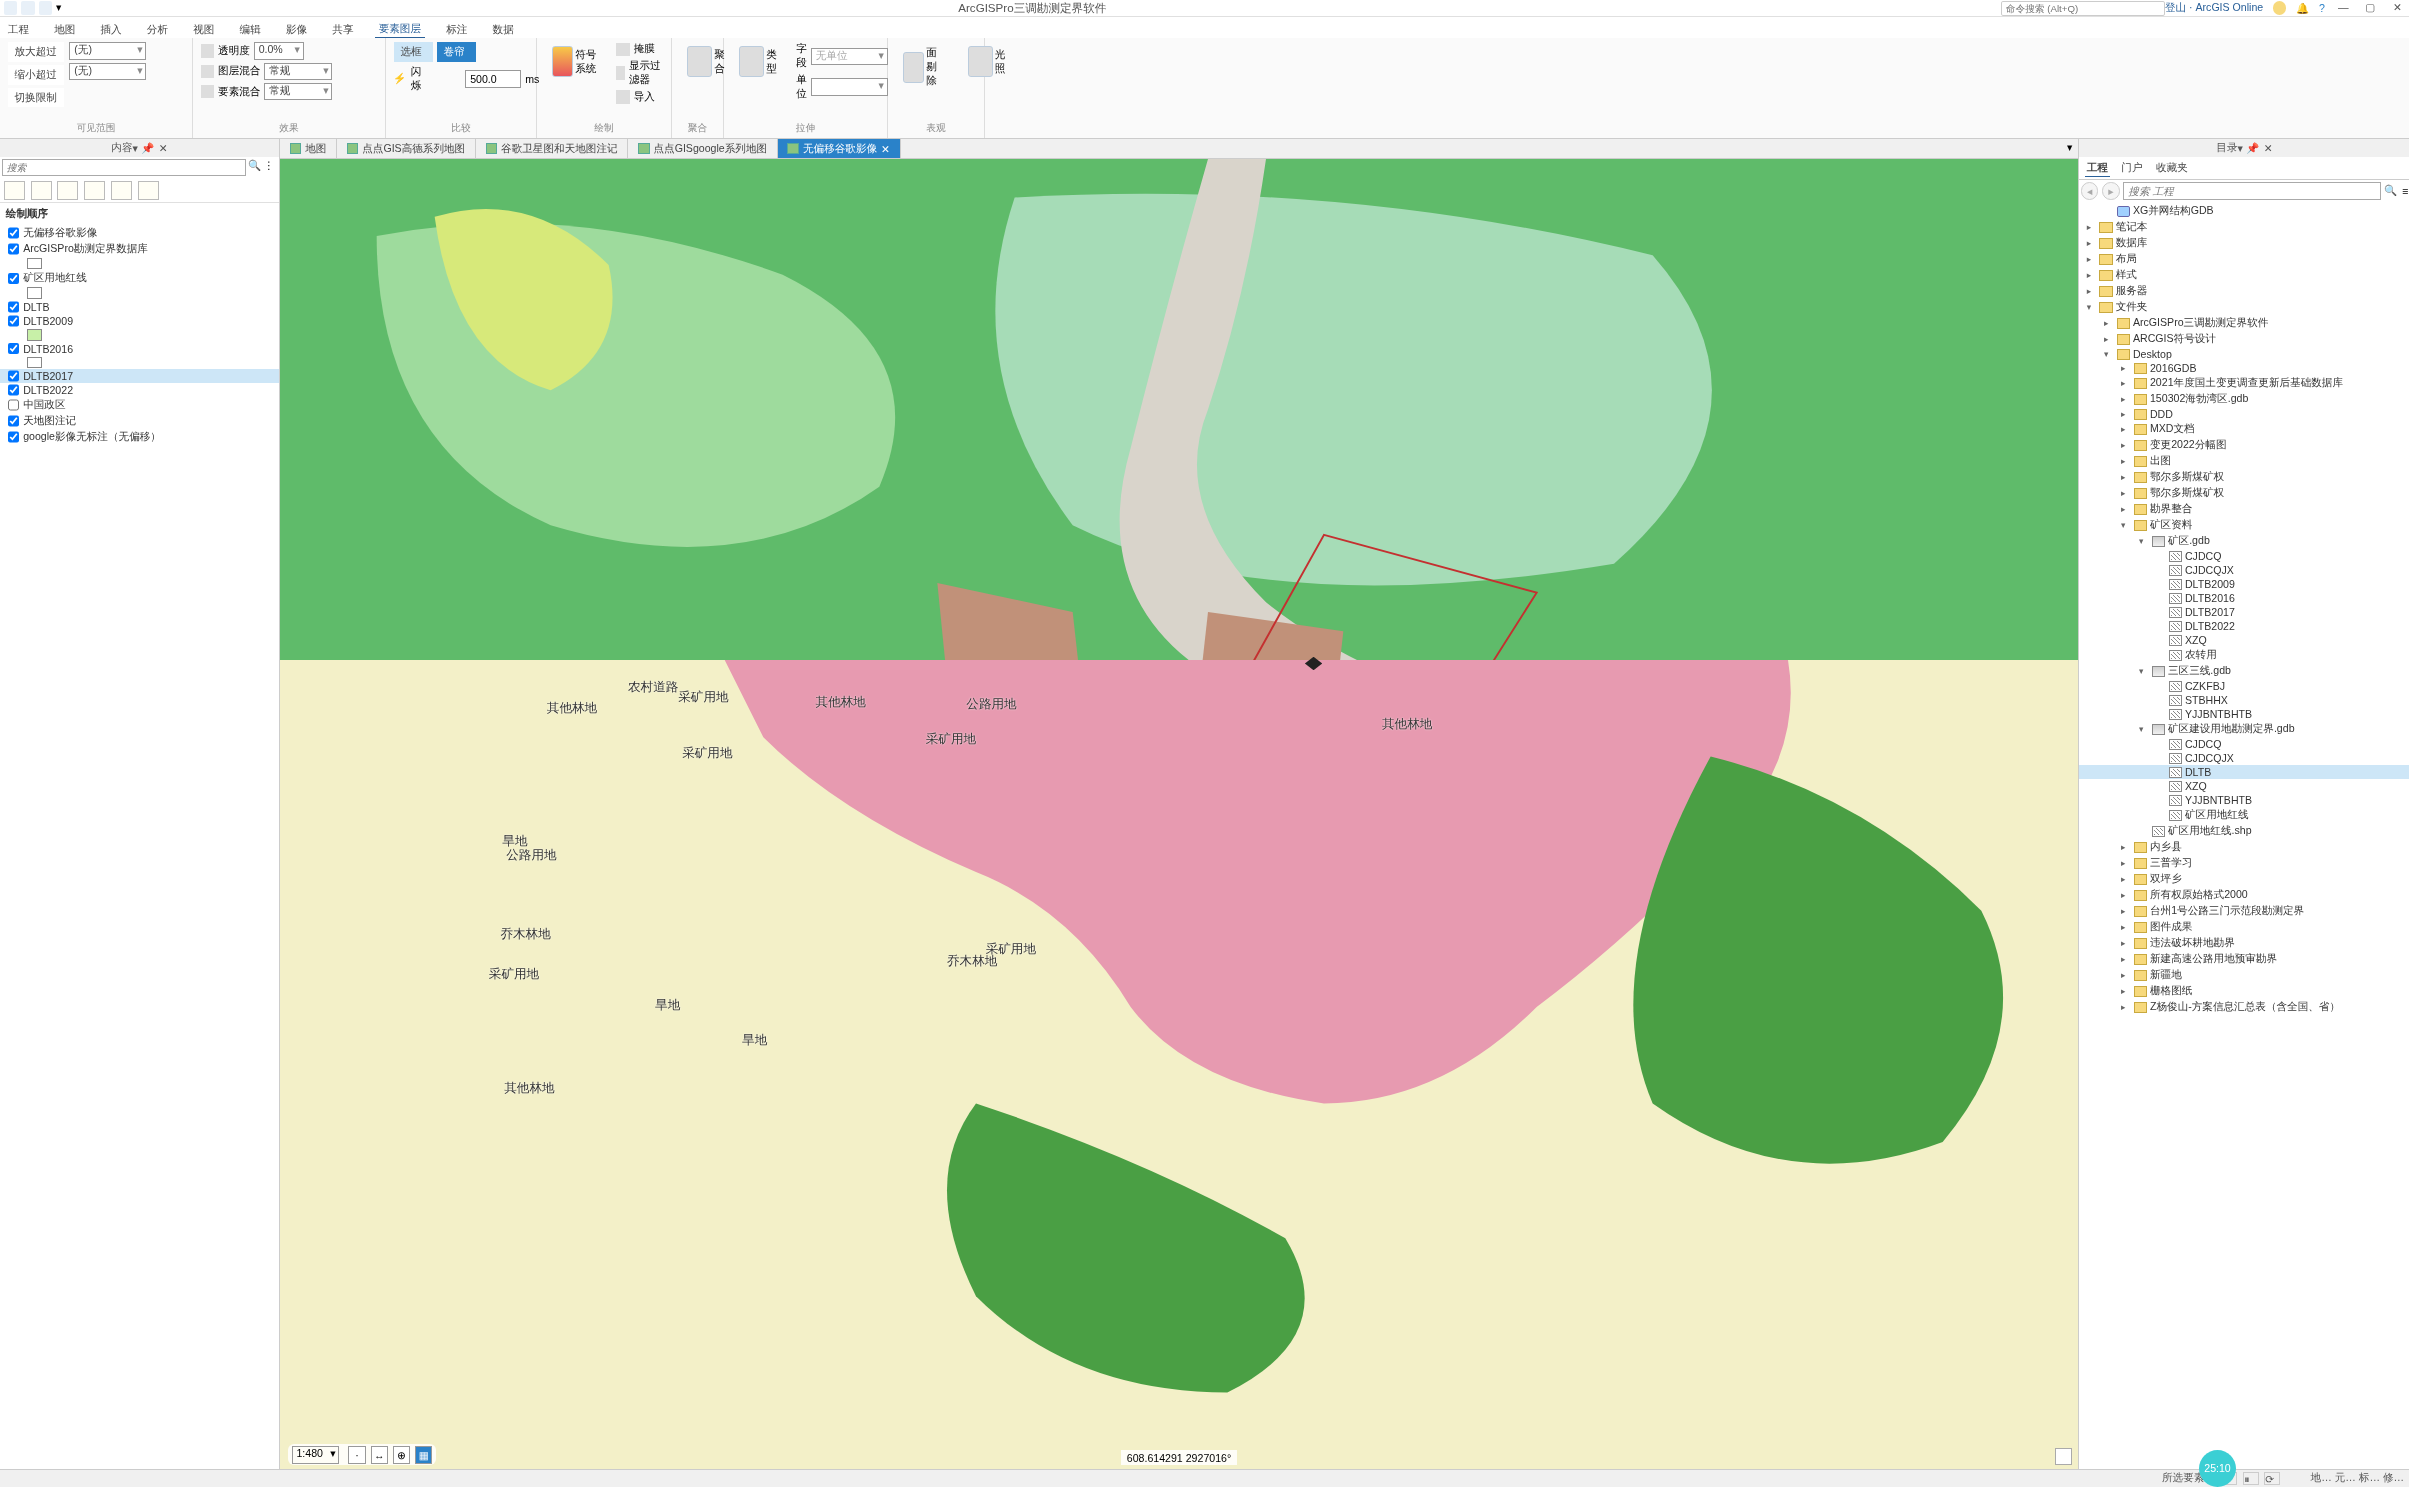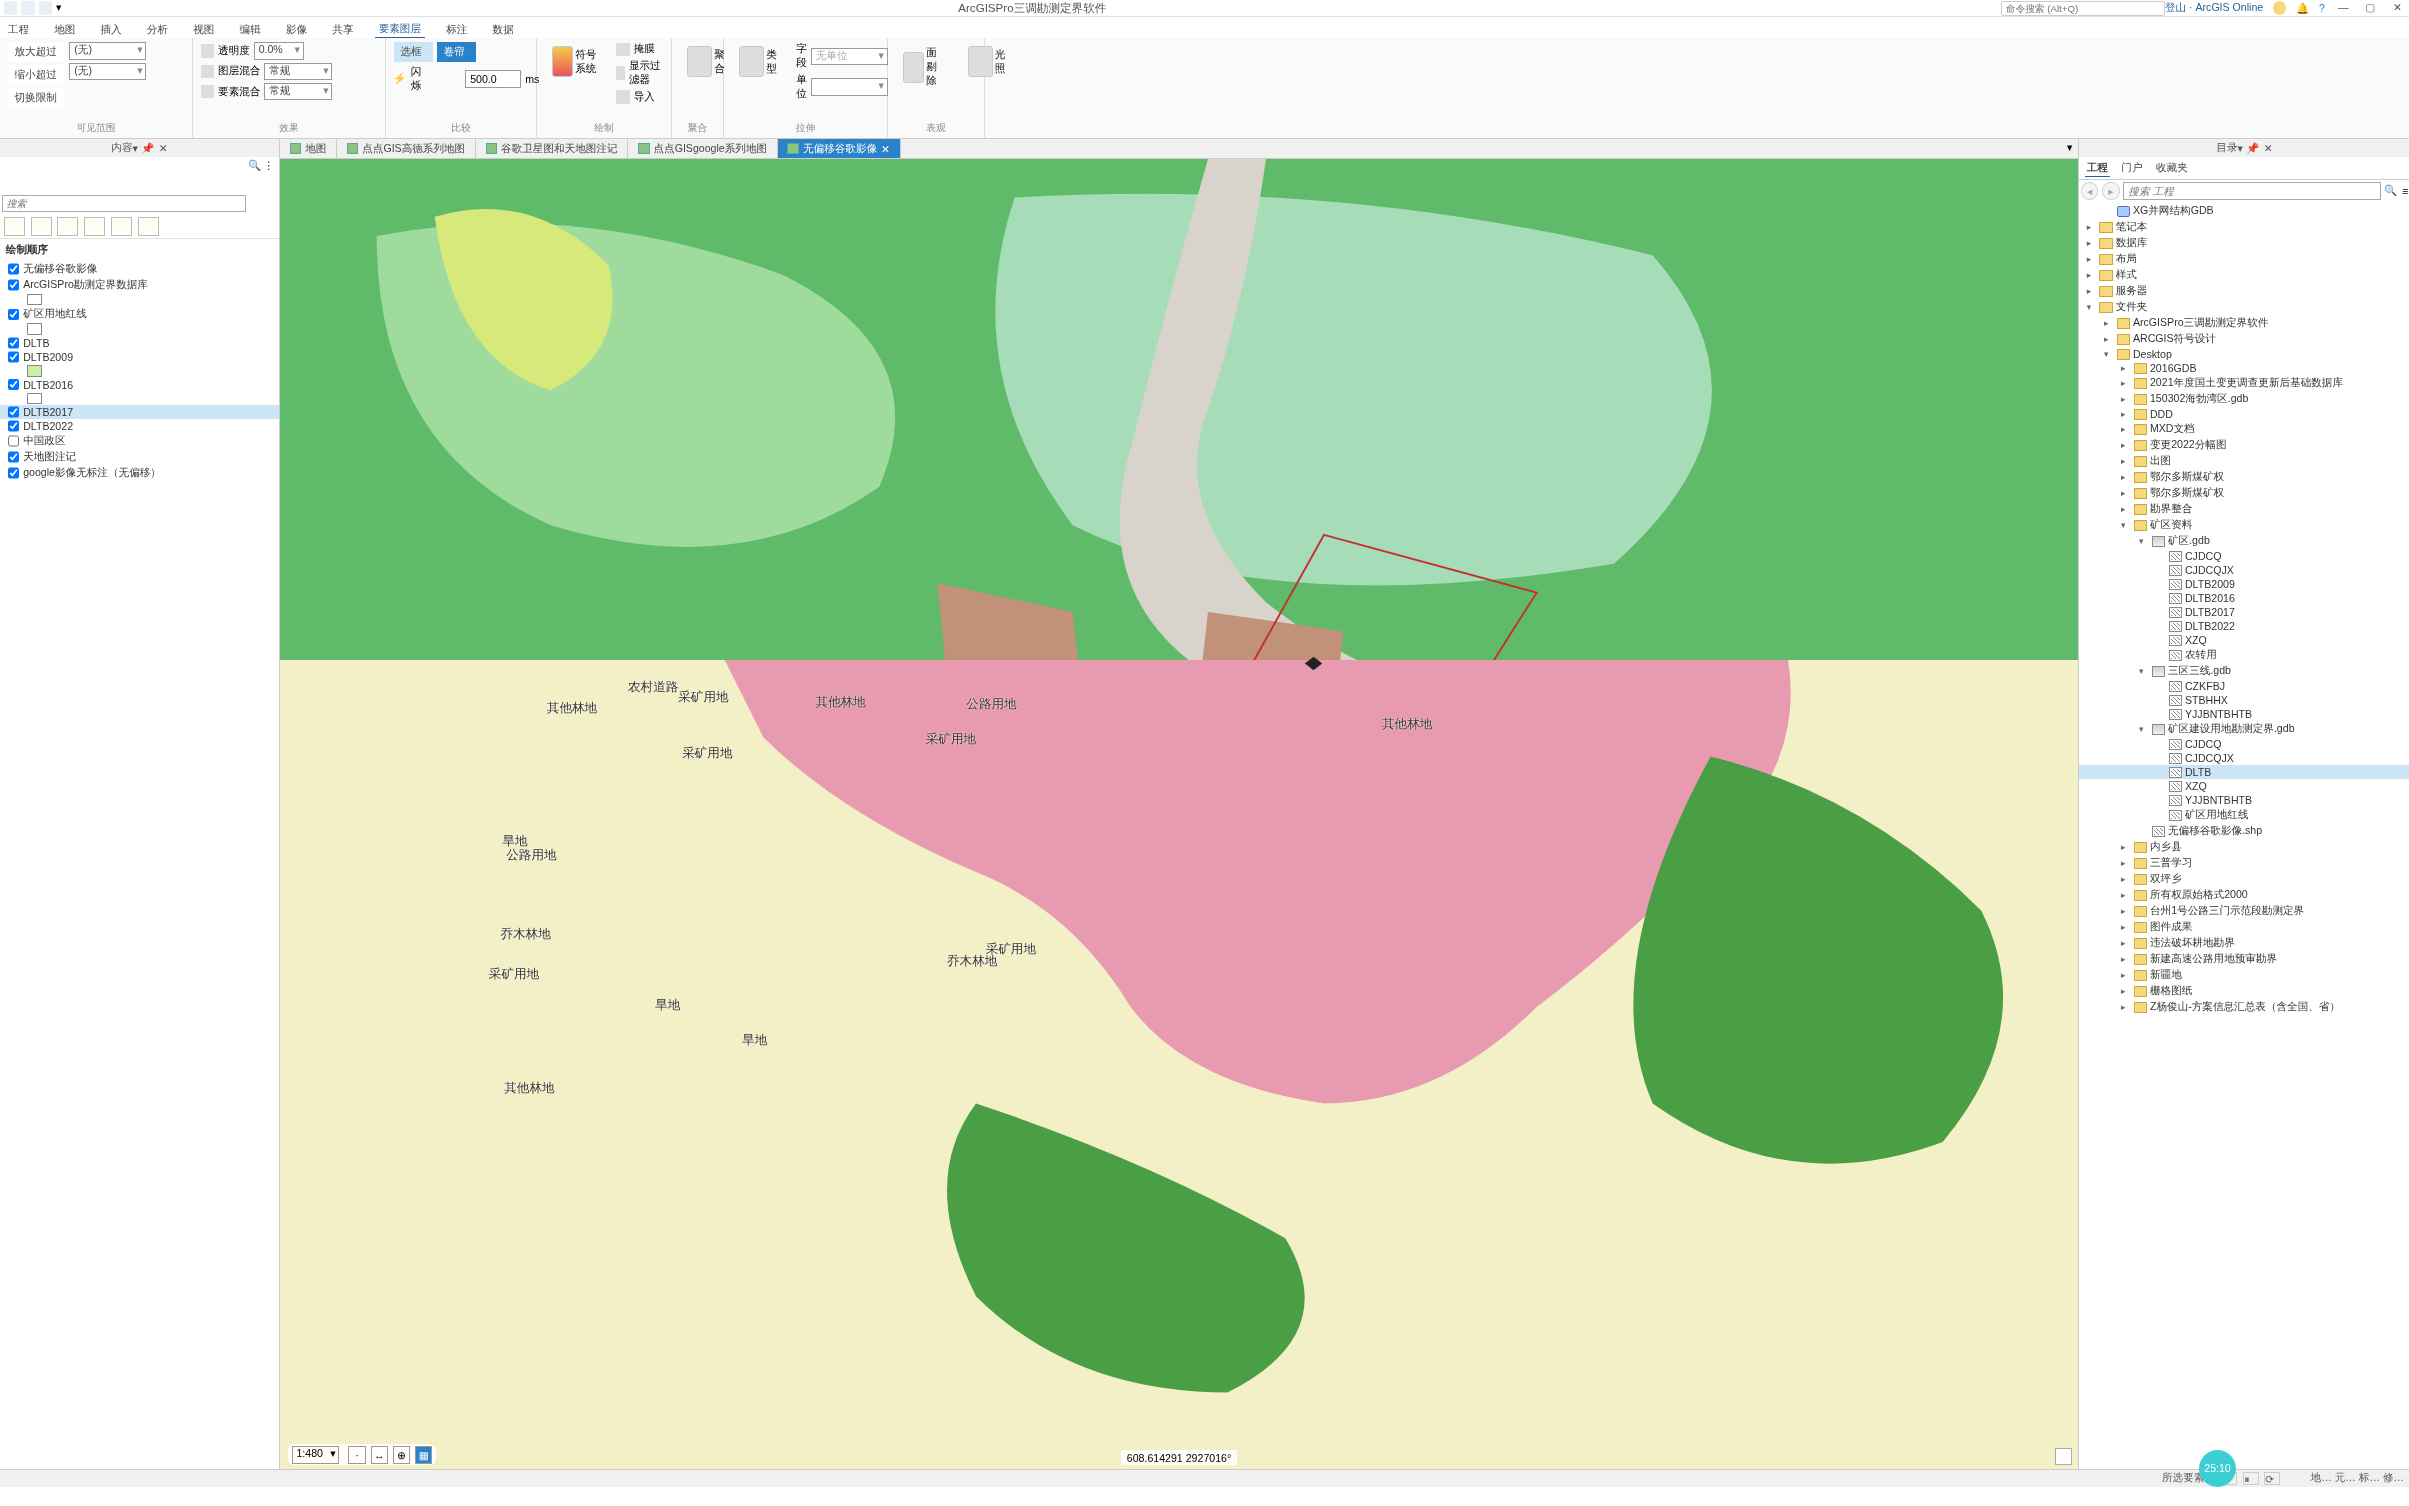--- a/index.html
+++ b/index.html
@@ -39,21 +39,21 @@
 .map-tab.active { background: #2a82c9; color: #fff; }
 .map-tab .tab-icon { width: 11.6px; height: 11.6px; background: #8bc47f; border: 1px solid #5a9; }
 .map-tab.active .close { color: #fff; }
 
 
 .main { display: flex; height: calc(100% - 17.4px - 21px - 101px - 19.3px - 17.4px); }
 .contents-pane { width: 280px; border-right: 1px solid #ccc; background: #fff; display: flex; flex-direction: column; }
 .pane-header { height: 17.4px; background: #f0f0f0; padding: 0 3.9px; display: flex; justify-content: center; align-items: center; font-size: 10.6px; color: #555; }
 .pane-header .icons { display: flex; gap: 3.9px; }
 .pane-search-row { padding: 1.9px; display: flex; }
-.pane-search { flex: 1; height: 17.4px; border: 1px solid #aaa; padding: 0 3.9px; font-size: 9.7px; color: #888; font-style: italic; margin-top: 36px; }
+.pane-search { flex: 1; height: 17.4px; border: 1px solid #aaa; padding: 0 3.9px; font-size: 9.7px; color: #888; font-style: italic; }
 .pane-toolbar { height: 25px; display: flex; gap: 5.8px; padding: 2.9px 3.9px; border-bottom: 1px solid #e0e0e0; }
 .pane-toolbar span { width: 21px; height: 19.3px; border: 1px solid #bbb; background: #fffef5; }
 .toc-title { font-weight: bold; padding: 3.9px 5.8px; color: #333; }
 .toc { overflow-y: auto; flex: 1; }
 .toc-item { display: flex; align-items: center; gap: 3.9px; padding: 1px 3.9px 1px 7.7px; color: #333; }
 .toc-item.selected { background: #cde6f7; }
 .toc-item input[type=checkbox] { width: 11.6px; height: 11.6px; }
 .toc-swatch { width: 15.4px; height: 11.6px; border: 1px solid #888; margin-left: 19.3px; }
 
 
@@ -650,21 +650,21 @@
           <span>YJJBNTBHTB</span>
         </div>
         <div class="tree-item ind4">
           <span class="exp"></span>
           <span class="ficon fc-icon"></span>
           <span>矿区用地红线</span>
         </div>
         <div class="tree-item ind3">
           <span class="exp"></span>
           <span class="ficon fc-icon"></span>
-          <span>无偏移谷歌影像.shp</span>
+          <span>矿区用地红线.shp</span>
         </div>
         <div class="tree-item ind2">
           <span class="exp">▸</span>
           <span class="ficon folder-icon"></span>
           <span>内乡县</span>
         </div>
         <div class="tree-item ind2">
           <span class="exp">▸</span>
           <span class="ficon folder-icon"></span>
           <span>三普学习</span>

